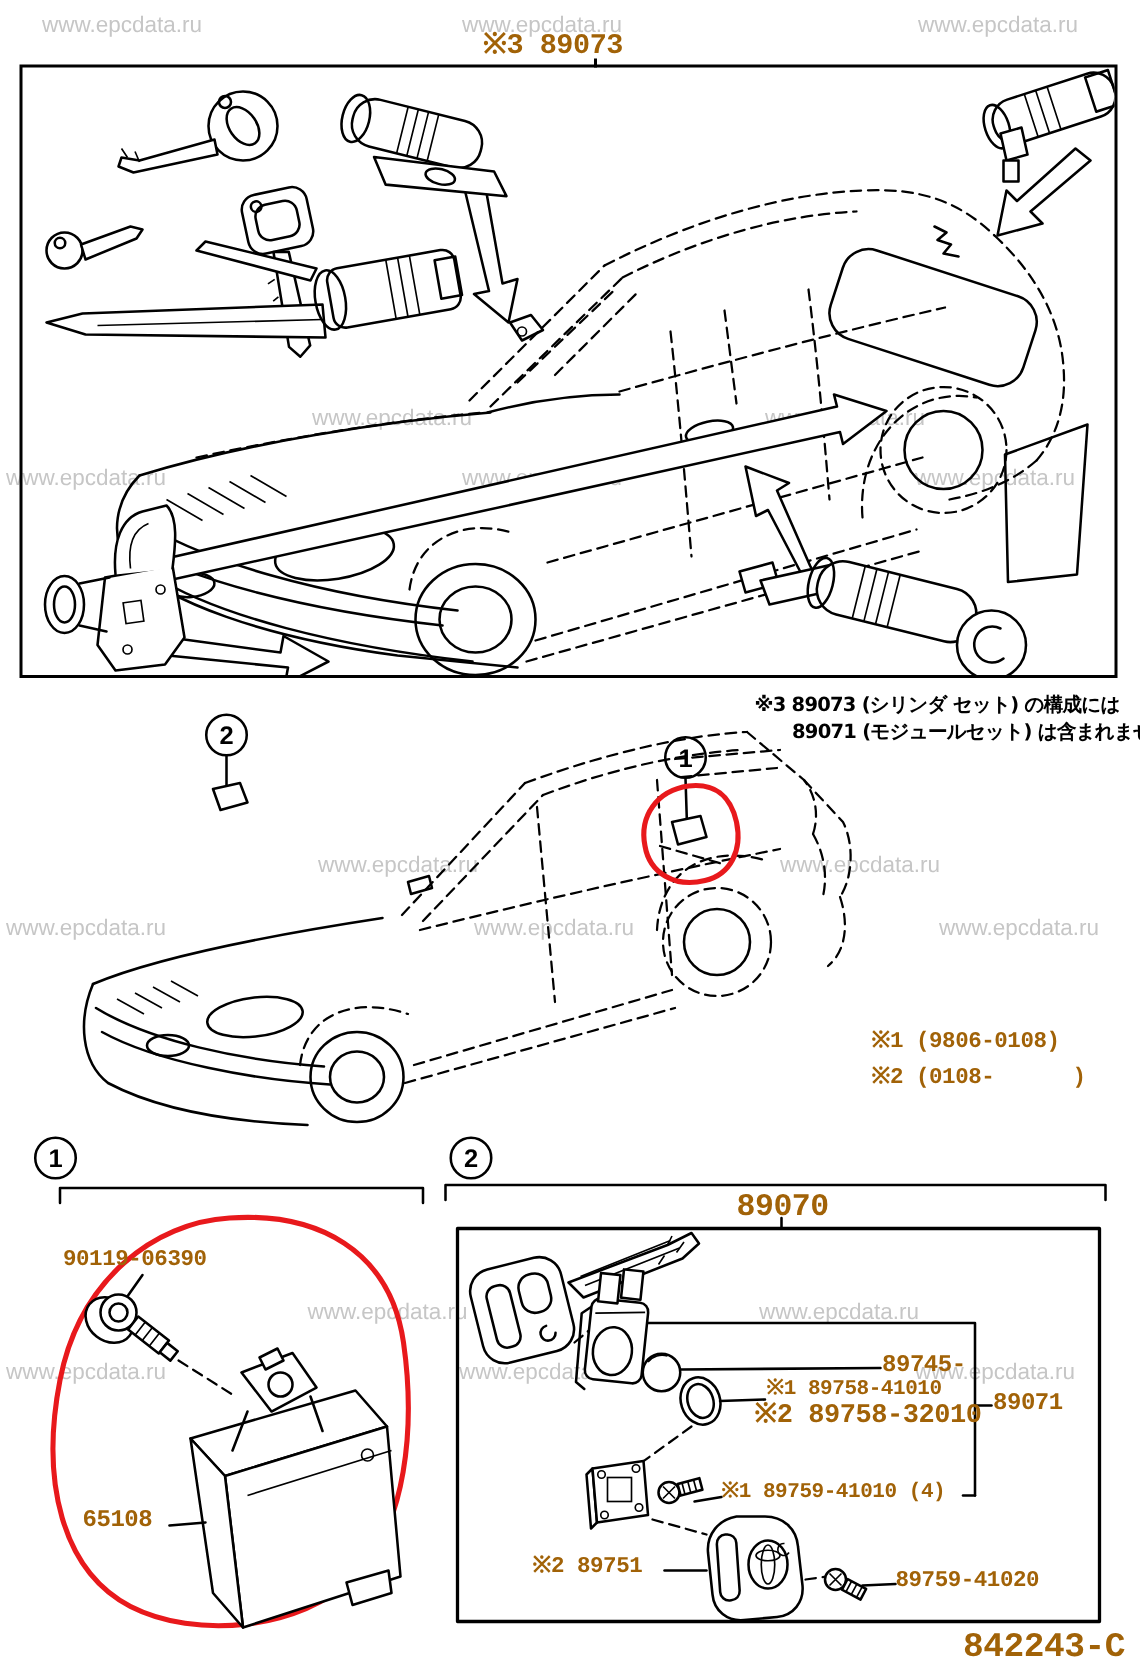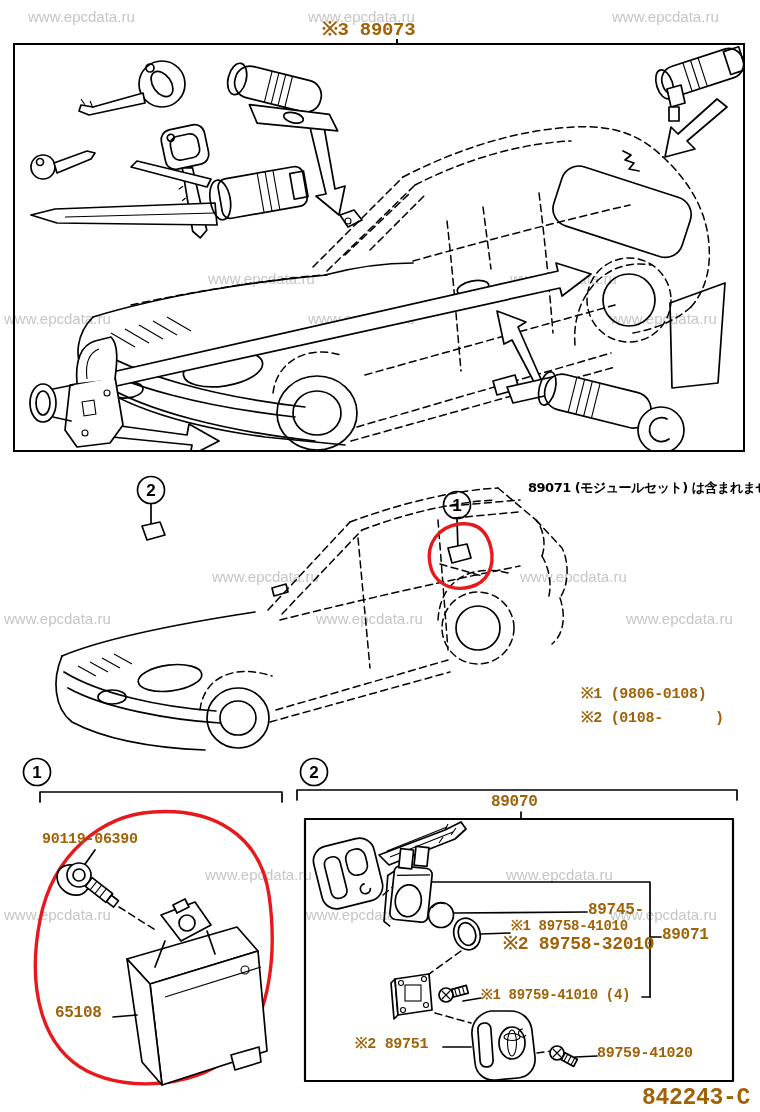--- a/index.html
+++ b/index.html
@@ -213,20 +213,21 @@
     <g>
       <circle class="s" cx="437" cy="45" r="13.5"></circle>
       <text class="ct" x="437" y="51">1</text>
       <path class="s" d="M437,59 L438,90"></path>
       <polygon class="sf" points="428,88 447,84 451,98 432,103"></polygon>
       <path class="d" d="M420,104 L462,116"></path>
     </g>
     <path class="red" d="M439,64 C418,67 406,84 410,104 C413,122 430,132 450,127 C467,123 475,107 471,88 C467,70 456,62 439,64 Z"></path>
   </svg>
 
+  <div class="jnote" style="left:503px;top:461px">※3 89073 (シリンダ セット) の構成には</div>
   <div class="jnote" style="left:528px;top:479px">89071 (モジュールセット) は含まれません</div>
   <div class="plabel" style="left:581px;top:687px;font-size:15px">※1 (9806-0108)</div>
   <div class="plabel" style="left:581px;top:711px;font-size:15px">※2 (0108-      )</div>
 
   <svg style="position:absolute;left:15px;top:755px" width="285" height="345" viewBox="0 0 285 345">
     <g>
       <circle class="s" cx="22" cy="17" r="13.5"></circle>
       <text class="ct" x="22" y="23">1</text>
       <path class="s" d="M25,47 L25,37 L267,37 L267,47"></path>
     </g>
@@ -338,21 +339,21 @@
     <g>
       <circle class="sf" cx="262" cy="298" r="7"></circle>
       <path class="thin" d="M258,294 l8,8 M258,302 l8,-8"></path>
       <g transform="rotate(28 262 298)">
         <rect class="sf" x="269" y="294" width="14" height="8"></rect>
         <path class="thin" d="M272,294 v8 M276,294 v8 M280,294 v8"></path>
       </g>
       <path class="s" d="M280,302 L302,301"></path>
     </g>
   </svg>
-  <div class="plabel" style="left:491px;top:794px;font-size:16px">89070</div>
+  <div class="plabel" style="left:491px;top:794px;font-size:21px">89070</div>
   <div class="plabel" style="left:588px;top:902px;font-size:16px">89745-</div>
   <div class="plabel" style="left:511px;top:919px;font-size:14px">※1 89758-41010</div>
   <div class="plabel" style="left:503px;top:935px;font-size:18px">※2 89758-32010</div>
   <div class="plabel" style="left:662px;top:927px;font-size:16px">89071</div>
   <div class="plabel" style="left:481px;top:988px;font-size:14px">※1 89759-41010 (4)</div>
   <div class="plabel" style="left:355px;top:1037px;font-size:15px">※2 89751</div>
   <div class="plabel" style="left:597px;top:1046px;font-size:15px">89759-41020</div>
 
   <div class="plabel" style="left:642px;top:1086px;font-size:23px">842243-C</div>
 

